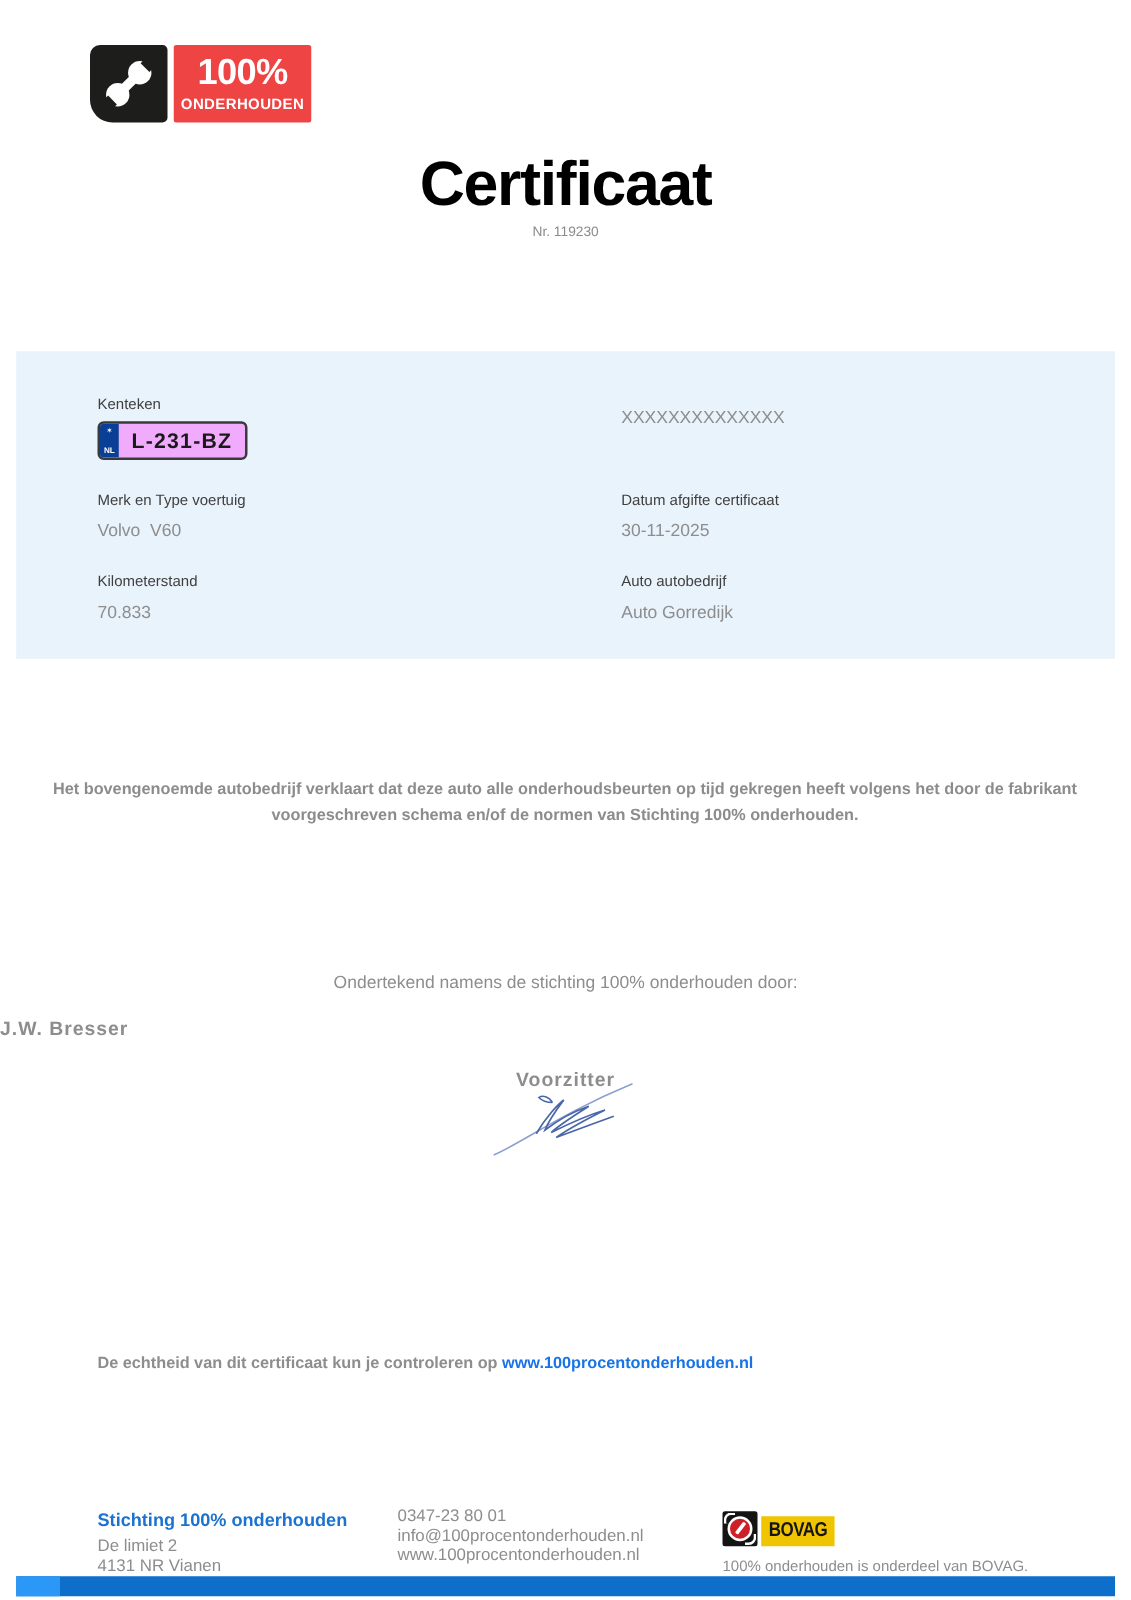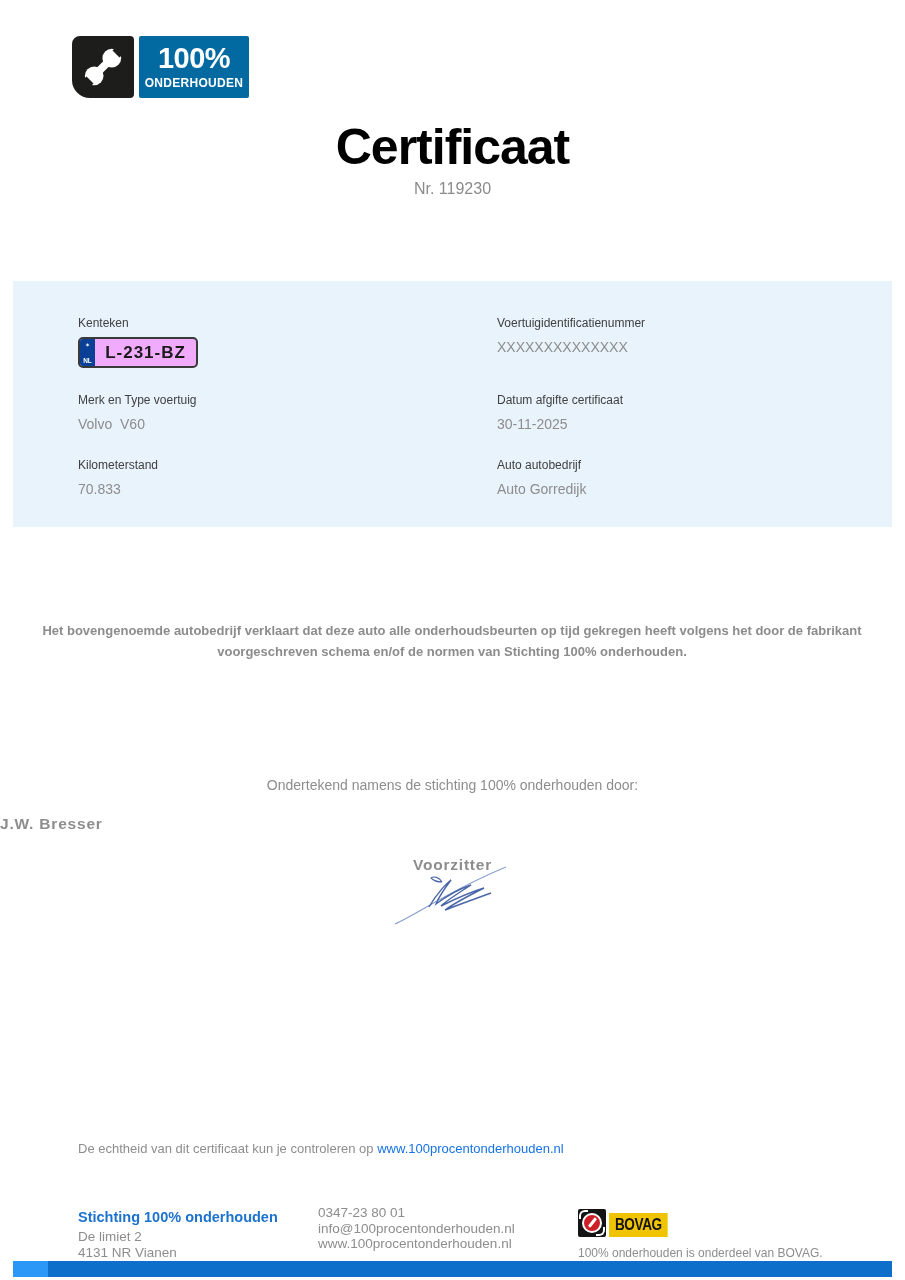--- a/index.html
+++ b/index.html
@@ -9,34 +9,34 @@
   }
 
   
   .logo { position:absolute; top:36px; left:72px; display:flex; gap:5px; }
   .logo-icon {
     width:62px; height:62px; background:#1d1d1b;
     border-radius:8px 4px 4px 18px;
     display:flex; align-items:center; justify-content:center;
   }
   .logo-textbox {
-    width:110px; height:62px; background:#0369a1; border-radius:2px;
+    width:110px; height:62px; background:#ef4444; border-radius:2px;
     color:#fff; display:flex; flex-direction:column; align-items:center; justify-content:center;
   }
   .logo-percent { font-size:29px; font-weight:bold; line-height:1; letter-spacing:-0.5px; }
   .logo-sub { font-size:12px; font-weight:bold; letter-spacing:0.3px; margin-top:3px; }
 
   
   .title {
     position:absolute; top:118px; left:0; right:0; margin:0; text-align:center;
     font-size:50px; font-weight:bold; color:#000000; letter-spacing:-1px;
   }
   .cert-number {
     position:absolute; top:180px; left:0; right:0; text-align:center;
-    font-size:16px; color:#8b8b8b;
+    font-size:11px; color:#8b8b8b;
   }
 
   
   .info-box {
     position:absolute; top:281px; left:13px; right:13px; height:246px;
     background:#e9f3fc; box-sizing:border-box;
     padding:35px 0 0 65px;
     display:grid; grid-template-columns:419px 1fr; grid-template-rows:77px 65px auto;
   }
   .field-label { color:#404040; font-weight:normal; font-size:12px; line-height:1.2; }
@@ -65,21 +65,21 @@
     font-size:13px; font-weight:bold; color:#8c8c8c; line-height:1.65;
   }
 
   
   .sign-intro { position:absolute; top:777px; left:0; right:0; text-align:center; font-size:14px; color:#8d8d8d; }
   .sign-name  { position:absolute; top:815px; left:0; right:0; font-size:15.5px; font-weight:bold; color:#8d8d8d; letter-spacing:0.8px; }
   .sign-role  { position:absolute; top:856px; left:0; right:0; text-align:center; font-size:15.5px; font-weight:bold; color:#8d8d8d; letter-spacing:0.8px; }
   .signature  { position:absolute; top:862px; left:392px; }
 
   
-  .verify { position:absolute; top:1141px; left:78px; font-size:13px; color:#8d8d8d; }
+  .verify { position:absolute; top:1082px; left:78px; font-size:13px; color:#8d8d8d;font-weight:bold; }
   .verify a { color:#1773e6; text-decoration:none; cursor:pointer; }
 
   
   .footer-col1 { position:absolute; top:1209px; left:78px; }
   .footer-org { color:#1b72cf; font-weight:bold; font-size:14.5px; margin-bottom:4px; }
   .footer-addr { color:#8d8d8d; font-size:13.5px; line-height:15.5px; }
   .footer-col2 { position:absolute; top:1205px; left:318px; color:#8d8d8d; font-size:13.5px; line-height:15.5px; }
   .footer-col3 { position:absolute; top:1209px; left:578px; }
 
   .bovag-logo { display:flex; align-items:flex-end; height:28px; }
@@ -144,21 +144,20 @@
       <div class="plate">
         <span class="plate-strip">
           <span class="plate-stars">✶</span>
           <span class="plate-country">NL</span>
         </span>
         <span class="plate-text">L-231-BZ</span>
       </div>
     </div>
 
     <div class="cell">
-      <div class="field-label">Voertuigidentificatienummer</div>
       <div class="field-value">XXXXXXXXXXXXXX</div>
     </div>
 
     <div class="cell">
       <div class="field-label">Merk en Type voertuig</div>
       <div class="field-value">Volvo  V60</div>
     </div>
 
     <div class="cell">
       <div class="field-label">Datum afgifte certificaat</div>

